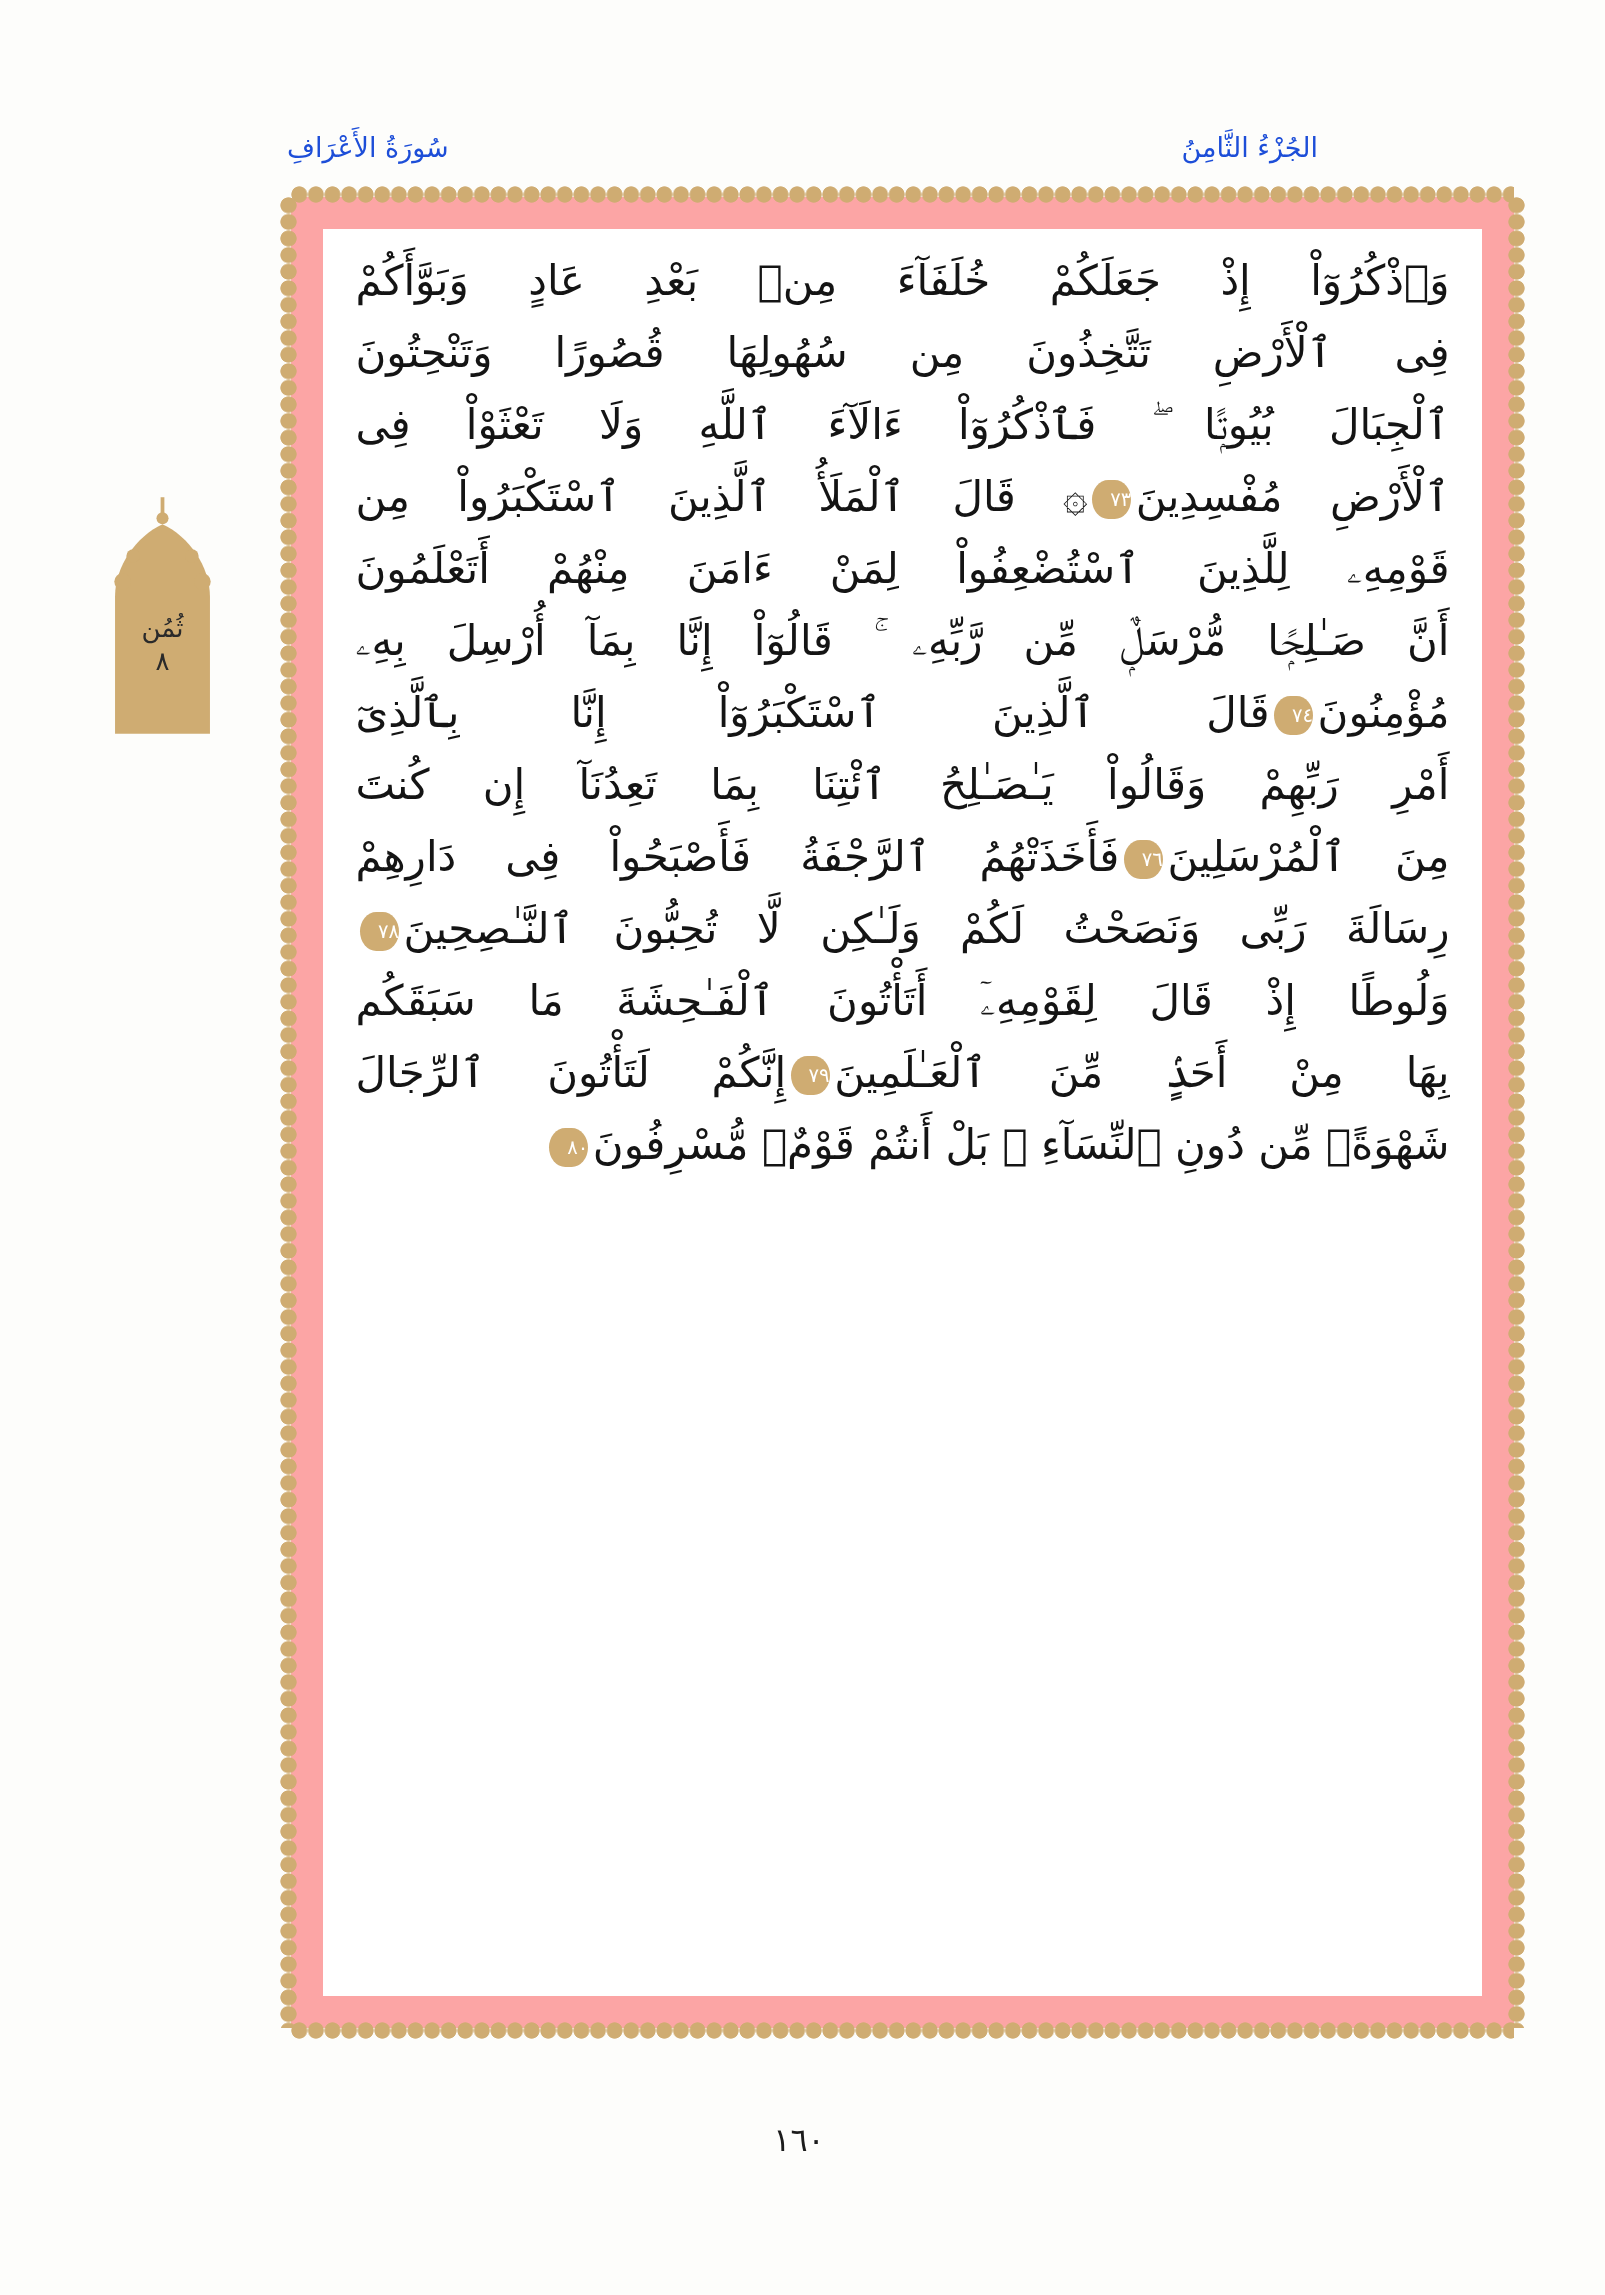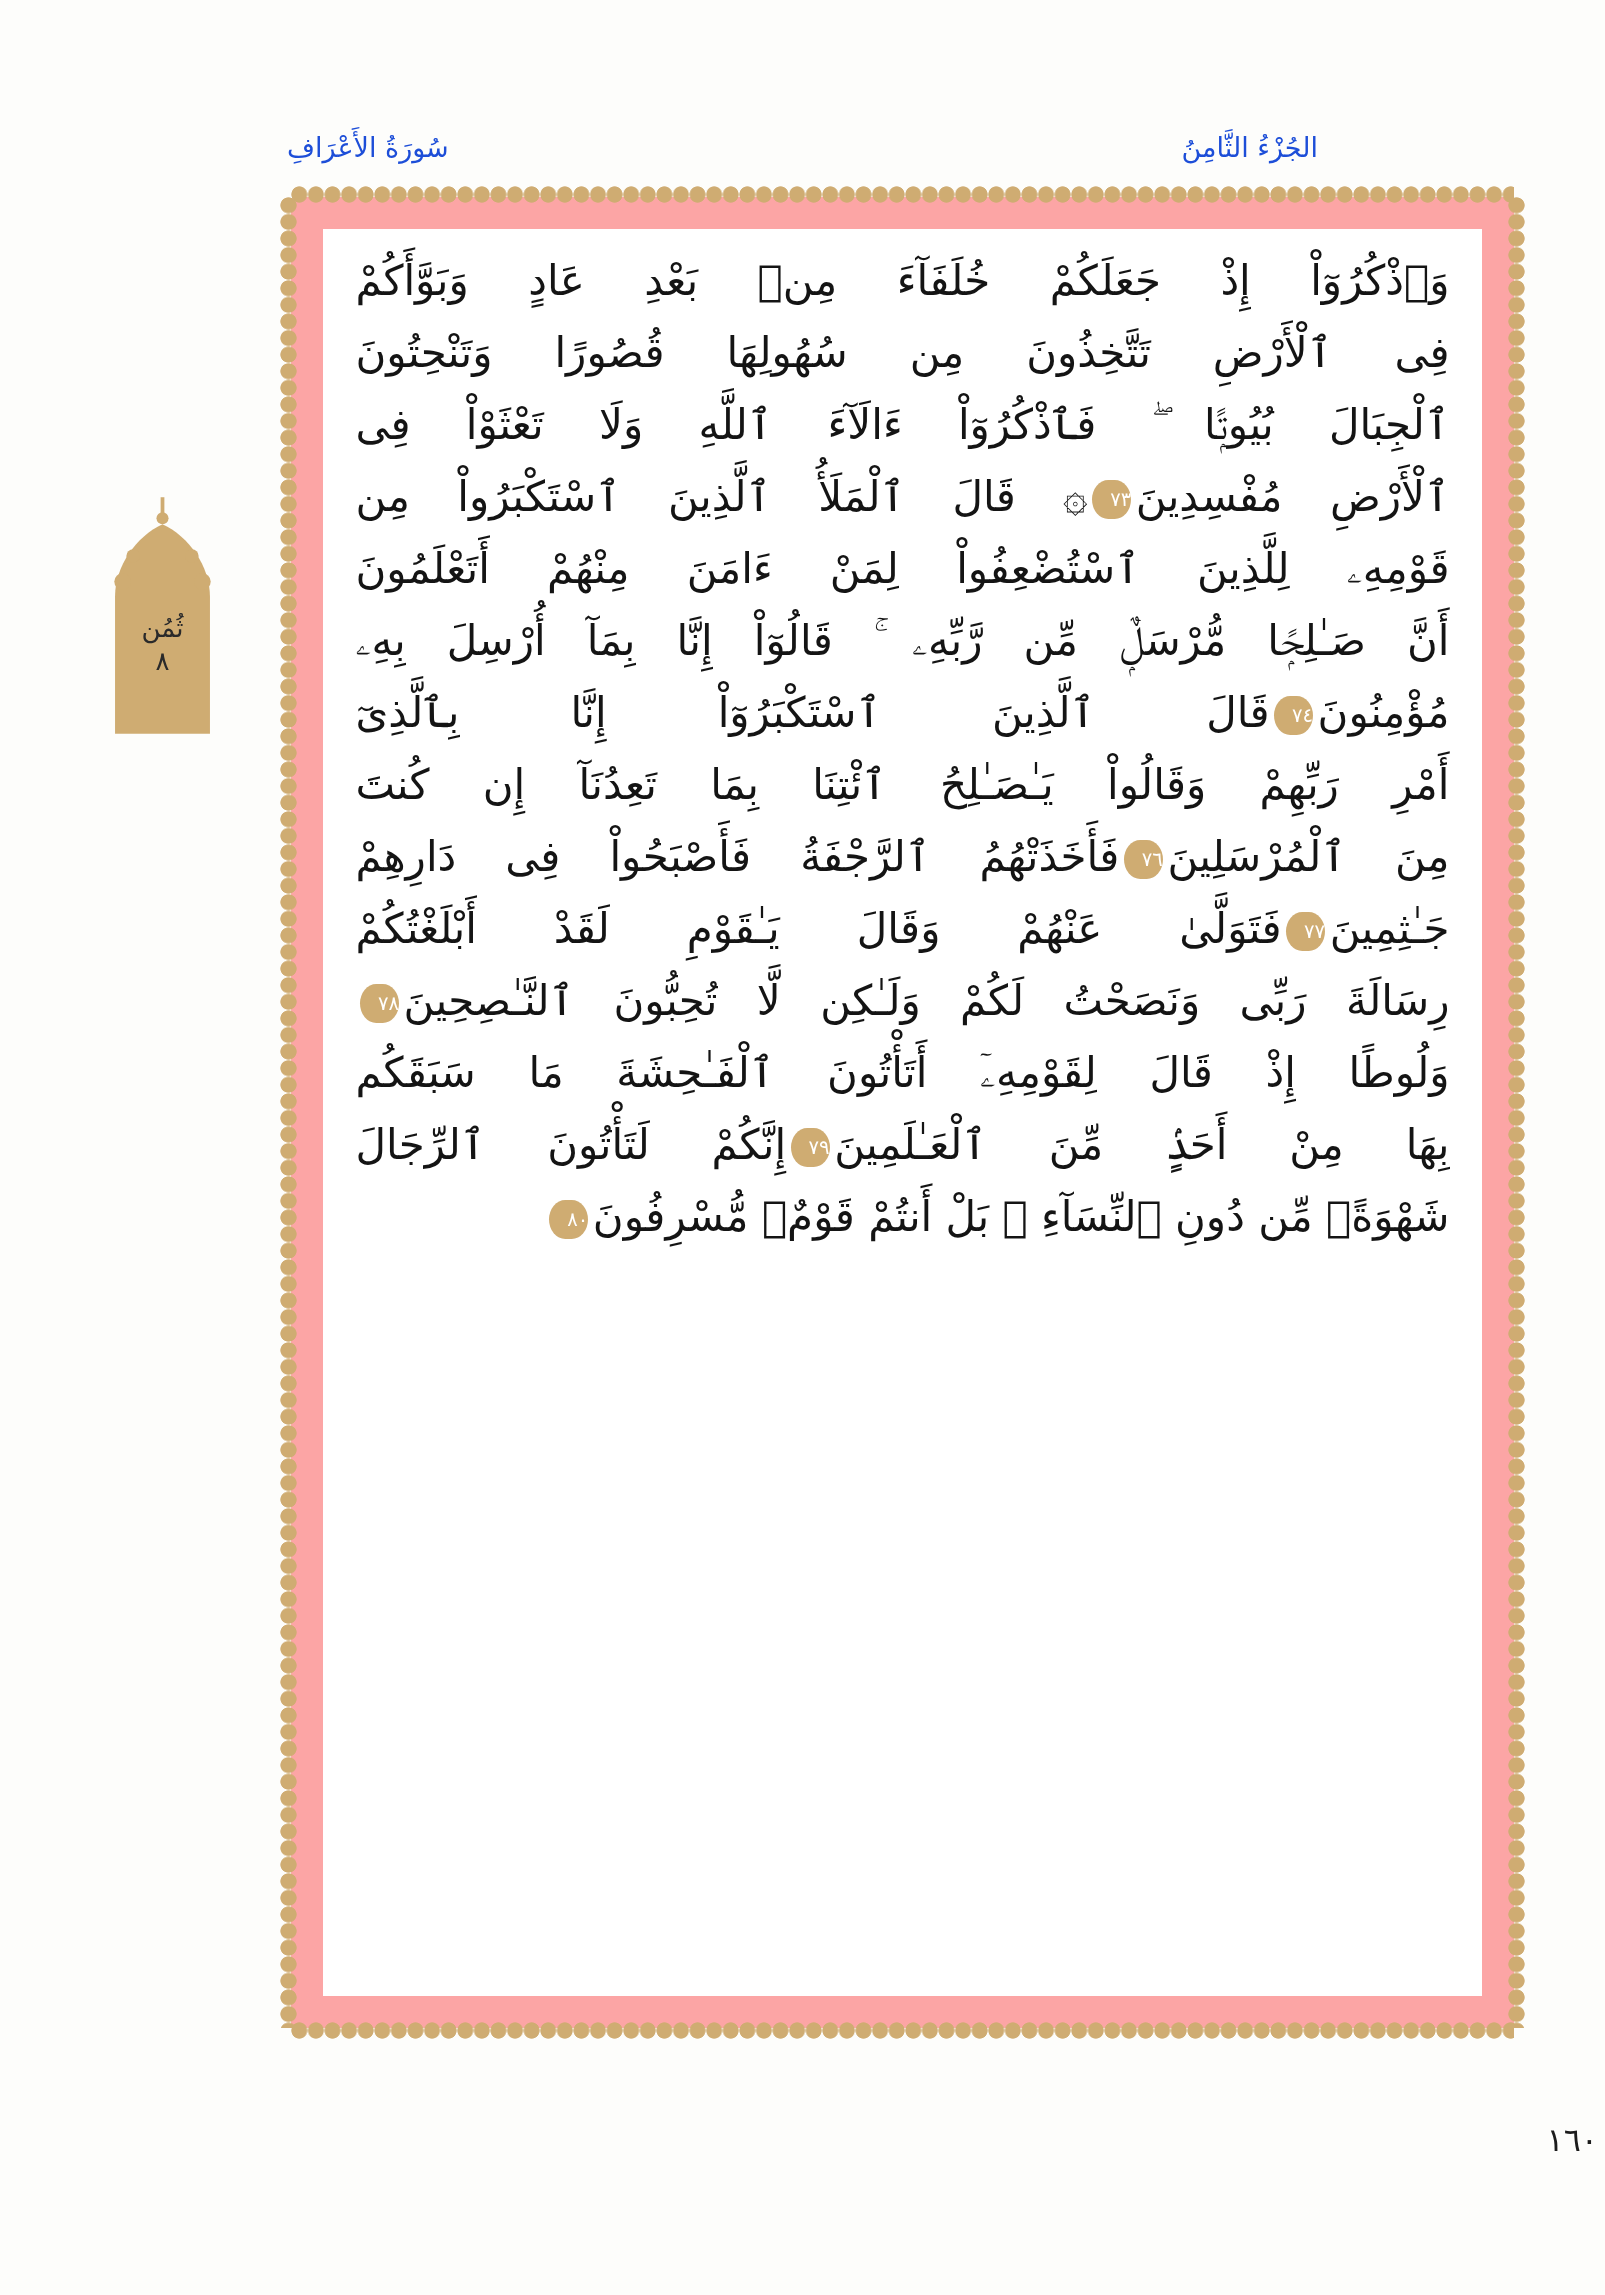--- a/index.html
+++ b/index.html
@@ -157,21 +157,21 @@
     font-size: 26px;
     line-height: 33px;
   }
   .marker-label .num { font-size: 26px; display: block; }
 
   
   .footer {
     position: absolute;
     bottom: 136px;
     left: 0; right: 7px;
-    text-align: right;
+    text-align: center;
     font-family: "DejaVu Sans", sans-serif;
     font-size: 32px;
     color: #1b1b1b;
     direction: rtl;
   }
 </style>
 </head>
 <body>
 
 <div class="page">
@@ -212,21 +212,20 @@
       <div class="text-body" id="text-body">
           <div class="aya-line"><span>وَٱذْكُرُوٓاْ إِذْ جَعَلَكُمْ خُلَفَآءَ مِنۢ بَعْدِ عَادٍ وَبَوَّأَكُمْ</span></div>
           <div class="aya-line"><span>فِى ٱلْأَرْضِ تَتَّخِذُونَ مِن سُهُولِهَا قُصُورًا وَتَنْحِتُونَ</span></div>
           <div class="aya-line"><span>ٱلْجِبَالَ بُيُوتًۭا ۖ فَٱذْكُرُوٓاْ ءَالَآءَ ٱللَّهِ وَلَا تَعْثَوْاْ فِى</span></div>
           <div class="aya-line"><span>ٱلْأَرْضِ مُفْسِدِينَ</span><span class="ayah-num">٧٣</span><span>۞ قَالَ ٱلْمَلَأُ ٱلَّذِينَ ٱسْتَكْبَرُواْ مِن</span></div>
           <div class="aya-line"><span>قَوْمِهِۦ لِلَّذِينَ ٱسْتُضْعِفُواْ لِمَنْ ءَامَنَ مِنْهُمْ أَتَعْلَمُونَ</span></div>
           <div class="aya-line"><span>أَنَّ صَـٰلِحًۭا مُّرْسَلٌۭ مِّن رَّبِّهِۦ ۚ قَالُوٓاْ إِنَّا بِمَآ أُرْسِلَ بِهِۦ</span></div>
           <div class="aya-line"><span>مُؤْمِنُونَ</span><span class="ayah-num">٧٤</span><span>قَالَ ٱلَّذِينَ ٱسْتَكْبَرُوٓاْ إِنَّا بِٱلَّذِىٓ</span></div>
           <div class="aya-line"><span>أَمْرِ رَبِّهِمْ وَقَالُواْ يَـٰصَـٰلِحُ ٱئْتِنَا بِمَا تَعِدُنَآ إِن كُنتَ</span></div>
           <div class="aya-line"><span>مِنَ ٱلْمُرْسَلِينَ</span><span class="ayah-num">٧٦</span><span>فَأَخَذَتْهُمُ ٱلرَّجْفَةُ فَأَصْبَحُواْ فِى دَارِهِمْ</span></div>
-          <div class="aya-line"><span>جَـٰثِمِينَ</span><span class="ayah-num">٧٧</span><span>فَتَوَلَّىٰ عَنْهُمْ وَقَالَ يَـٰقَوْمِ لَقَدْ أَبْلَغْتُكُمْ</span></div>
           <div class="aya-line"><span>رِسَالَةَ رَبِّى وَنَصَحْتُ لَكُمْ وَلَـٰكِن لَّا تُحِبُّونَ ٱلنَّـٰصِحِينَ</span><span class="ayah-num">٧٨</span></div>
           <div class="aya-line"><span>وَلُوطًا إِذْ قَالَ لِقَوْمِهِۦٓ أَتَأْتُونَ ٱلْفَـٰحِشَةَ مَا سَبَقَكُم</span></div>
           <div class="aya-line"><span>بِهَا مِنْ أَحَدٍۢ مِّنَ ٱلْعَـٰلَمِينَ</span><span class="ayah-num">٧٩</span><span>إِنَّكُمْ لَتَأْتُونَ ٱلرِّجَالَ</span></div>
           <div class="aya-line last"><span>شَهْوَةًۭ مِّن دُونِ ٱلنِّسَآءِ ۚ بَلْ أَنتُمْ قَوْمٌۭ مُّسْرِفُونَ</span><span class="ayah-num">٨٠</span></div>
         </div>
     </div>
   </div>
 
   <div class="footer">١٦٠</div>
 

